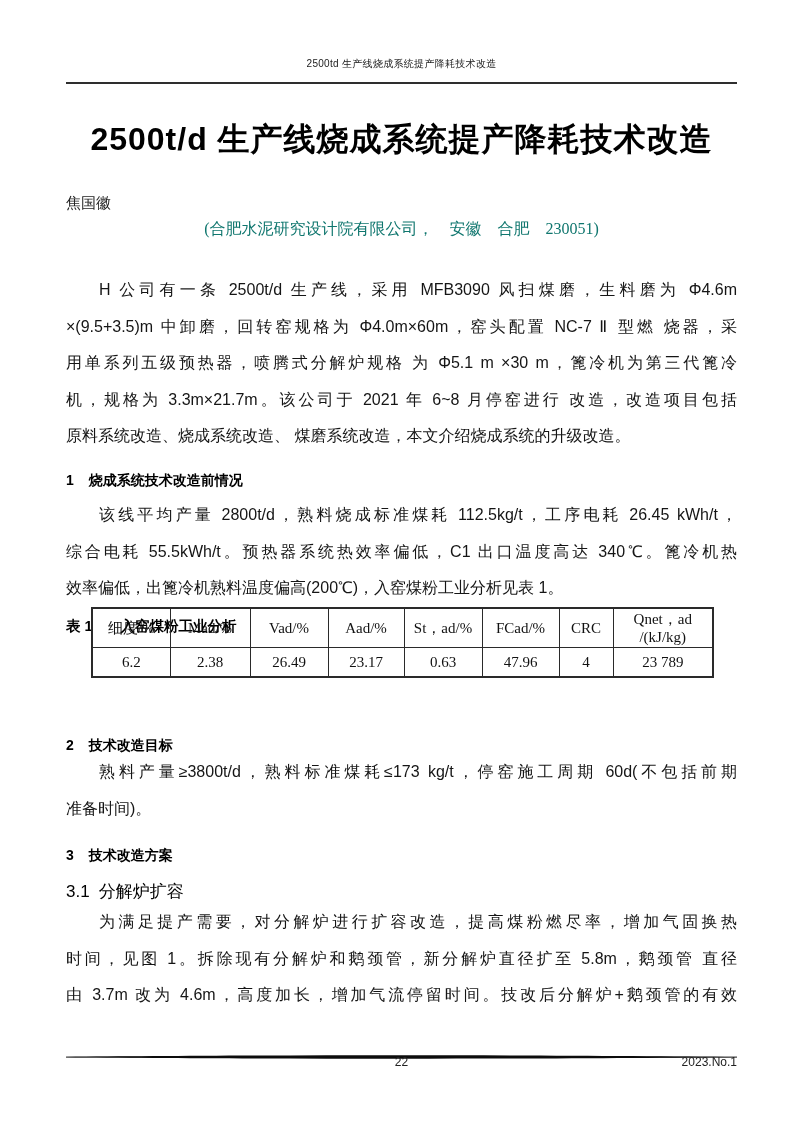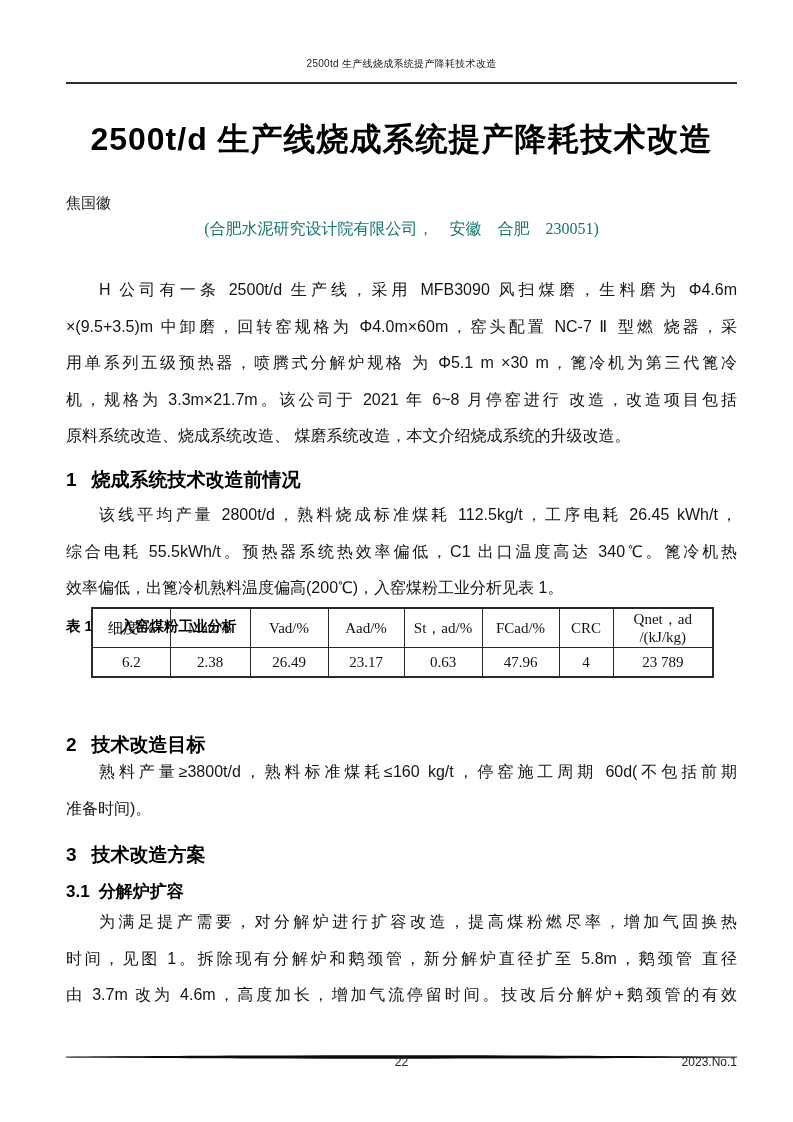--- a/index.html
+++ b/index.html
@@ -40,26 +40,26 @@
   .para .line{
     height:36.5px;line-height:36.5px;
     font-size:16px;color:#151515;
     text-align:justify;
     overflow:hidden;white-space:nowrap;
   }
   .para .line.fill{text-align-last:justify;white-space:normal;}
   .para .line.indent{text-indent:33px;}
 
   .sec-heading{
-    font-weight:bold;color:#000;line-height:28px;font-size:19px;
+    font-weight:bold;color:#000;line-height:28px;font-size:14px;
     white-space:nowrap;
   }
   .sec-heading .num{display:inline-block;margin-right:15px;}
   .sub-heading{
-    font-weight:bold;color:#000;line-height:26px;font-size:17px;
+    font-weight:normal;color:#000;line-height:26px;font-size:17px;
     white-space:nowrap;
   }
   .sub-heading .num{display:inline-block;margin-right:9px;}
 
   .tbl-caption{
     top:615px;line-height:22px;
     font-size:14.5px;font-weight:bold;color:#000;
   }
   .tbl-caption .cap-label{margin-right:28px;}
 
@@ -163,21 +163,21 @@
         <td>23 789</td>
       </tr>
     </tbody>
   </table>
 
   <div class="abs sec-heading" style="top:731px;">
     <span class="num">2</span><span>技术改造目标</span>
   </div>
 
   <div class="abs para" style="top:754px;">
-    <div class="line fill indent">熟料产量≥3800t/d，熟料标准煤耗≤160  kg/t，停窑施工周期 60d(不包括前期</div>
+    <div class="line fill indent">熟料产量≥3800t/d，熟料标准煤耗≤173  kg/t，停窑施工周期 60d(不包括前期</div>
     <div class="line">准备时间)。</div>
   </div>
 
   <div class="abs sec-heading" style="top:841px;">
     <span class="num">3</span><span>技术改造方案</span>
   </div>
 
   <div class="abs sub-heading" style="top:879px;">
     <span class="num">3.1</span><span>分解炉扩容</span>
   </div>

